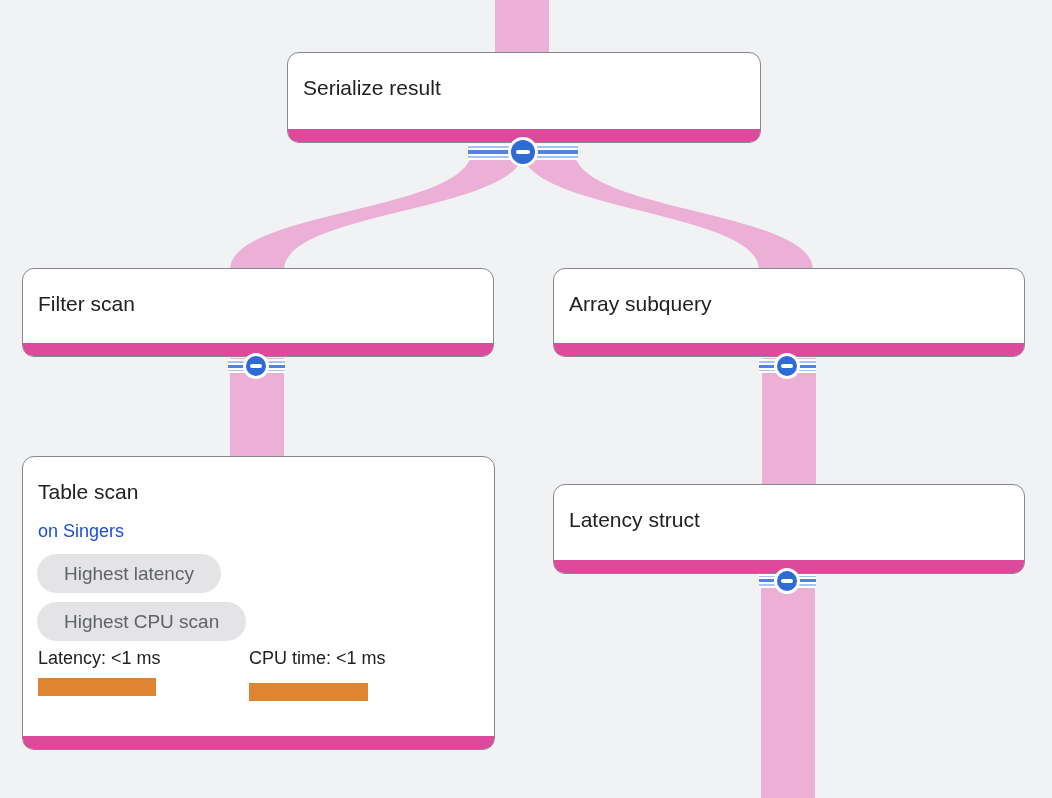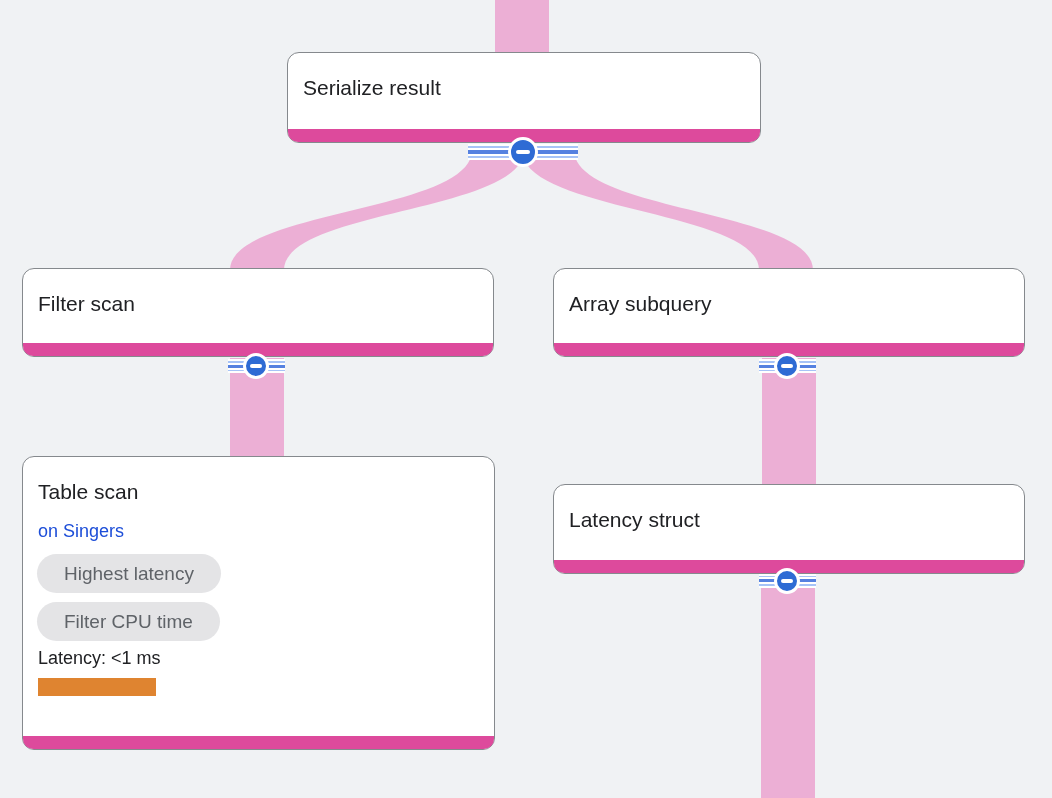--- a/index.html
+++ b/index.html
@@ -144,25 +144,29 @@
 
   <div class="node-card" style="left:553px;top:268px;width:472px;height:89px;">
     <div class="node-title">Array subquery</div>
     <div class="accent-bar"></div>
   </div>
 
   <div class="node-card" style="left:22px;top:456px;width:473px;height:294px;">
     <div class="node-title">Table scan</div>
     <div class="node-subtitle">on Singers</div>
     <div class="badge" style="top:97px;">Highest latency</div>
-    <div class="badge" style="top:145px;">Filter CPU time</div>
+    <div class="badge" style="top:145px;">Highest CPU scan</div>
     <div class="metric" style="left:15px;">
       <div class="metric-label">Latency: &lt;1 ms</div>
       <div class="metric-bar" style="margin-top:9px;width:118px;height:18px;"></div>
     </div>
+    <div class="metric" style="left:226px;">
+      <div class="metric-label">CPU time: &lt;1 ms</div>
+      <div class="metric-bar" style="margin-top:14px;width:119px;height:18px;"></div>
+    </div>
     <div class="accent-bar"></div>
   </div>
 
   <div class="node-card" style="left:553px;top:484px;width:472px;height:90px;">
     <div class="node-title">Latency struct</div>
     <div class="accent-bar"></div>
   </div>
 
   <div class="collapse-ctl">
     <div class="wings wings-lg" style="left:468px;top:144px;width:110px;"></div>

